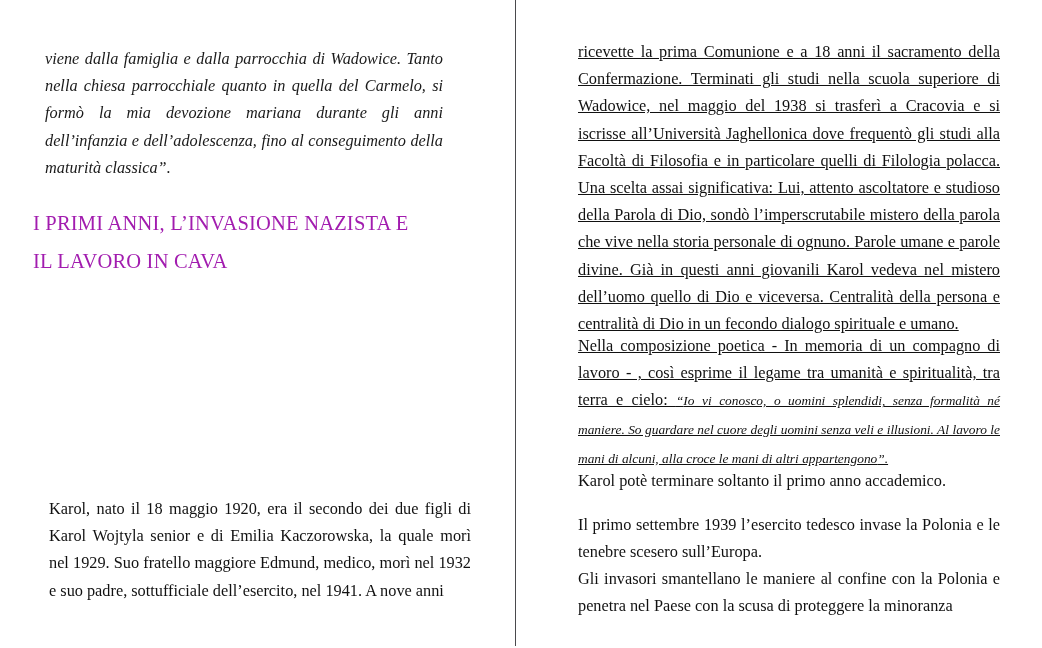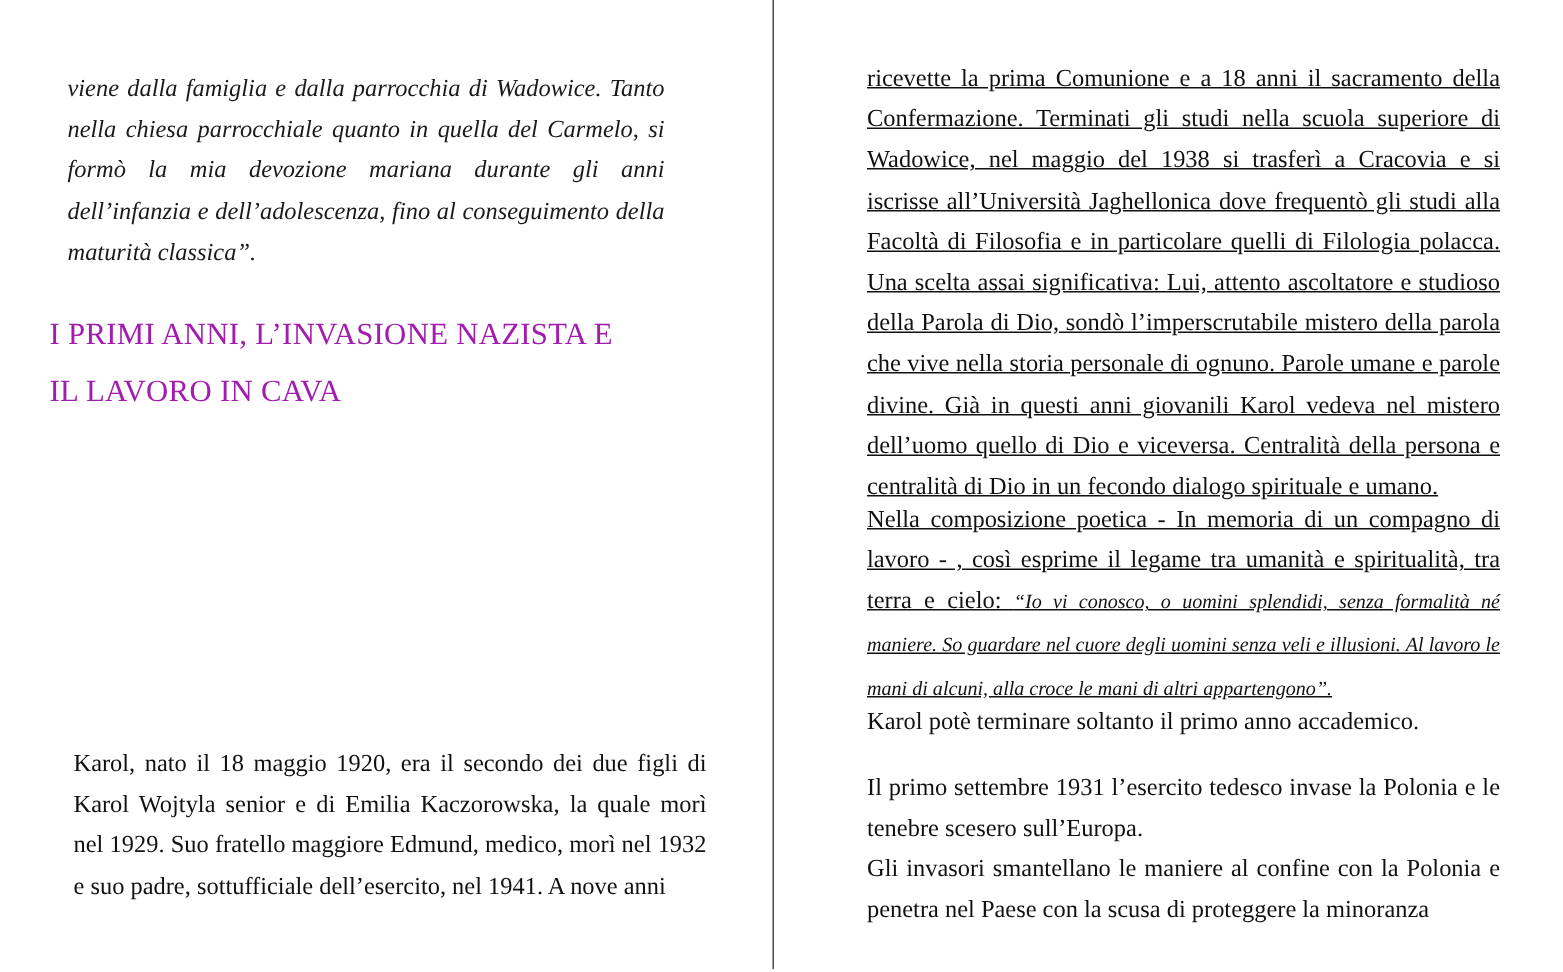--- a/index.html
+++ b/index.html
@@ -142,21 +142,21 @@
 
       <div class="rc-block rc-2">
         <p class="body-text"><span>Nella composizione poetica - In memoria di un compagno di lavoro - , così esprime il legame tra umanità e spiritualità, tra terra e cielo: </span><span class="poem-italic">“</span><span class="poem-italic">Io vi conosco, o uomini splendidi, senza formalità né maniere. So guardare nel cuore degli uomini senza veli e illusioni. Al lavoro le mani di alcuni, alla croce le mani di altri appartengono</span><span class="poem-italic">”.</span></p>
       </div>
 
       <div class="rc-block rc-3">
         <p class="body-text">Karol potè terminare soltanto il primo anno accademico.</p>
       </div>
 
       <div class="rc-block rc-4">
-        <p class="body-text">Il primo settembre 1931 l’esercito tedesco invase la Polonia e le tenebre scesero sull’Europa.</p>
+        <p class="body-text">Il primo settembre 1939 l’esercito tedesco invase la Polonia e le tenebre scesero sull’Europa.</p>
       </div>
 
       <div class="rc-block rc-5">
         <p class="body-text">Gli invasori smantellano le maniere al confine con la Polonia e penetra nel Paese con la scusa di proteggere la minoranza</p>
       </div>
 
     </div>
   </div>
 
 </div>

